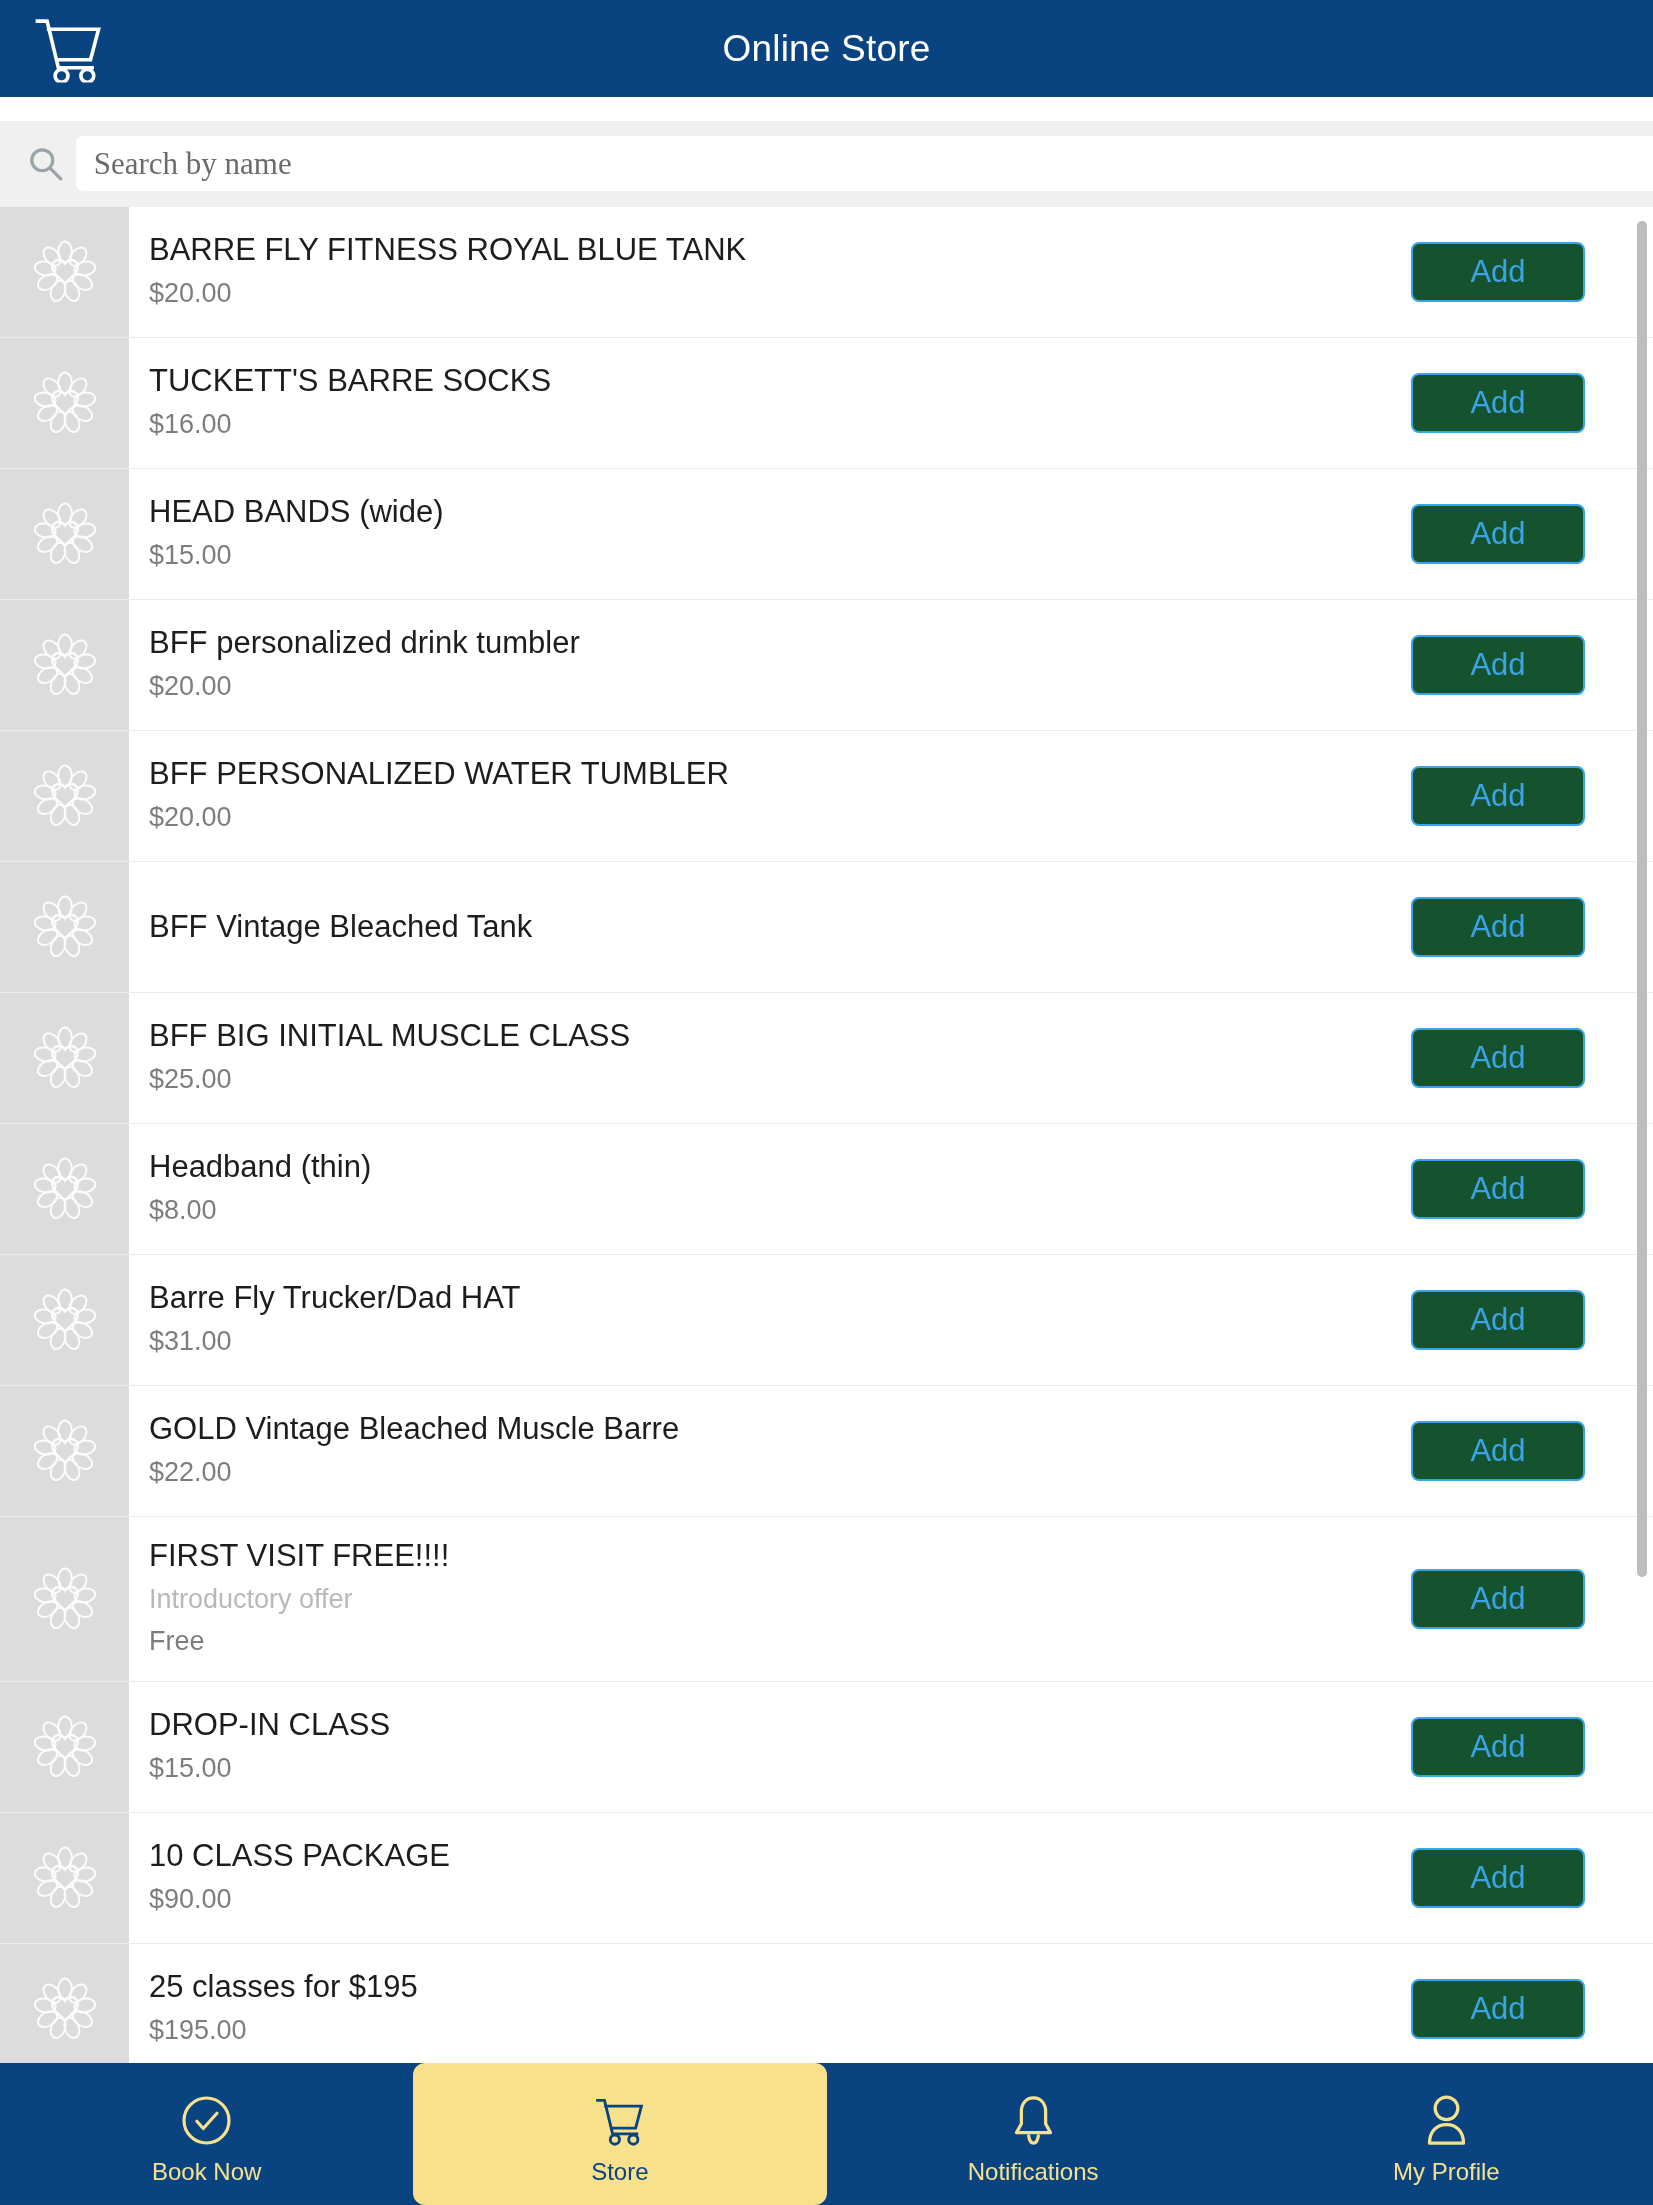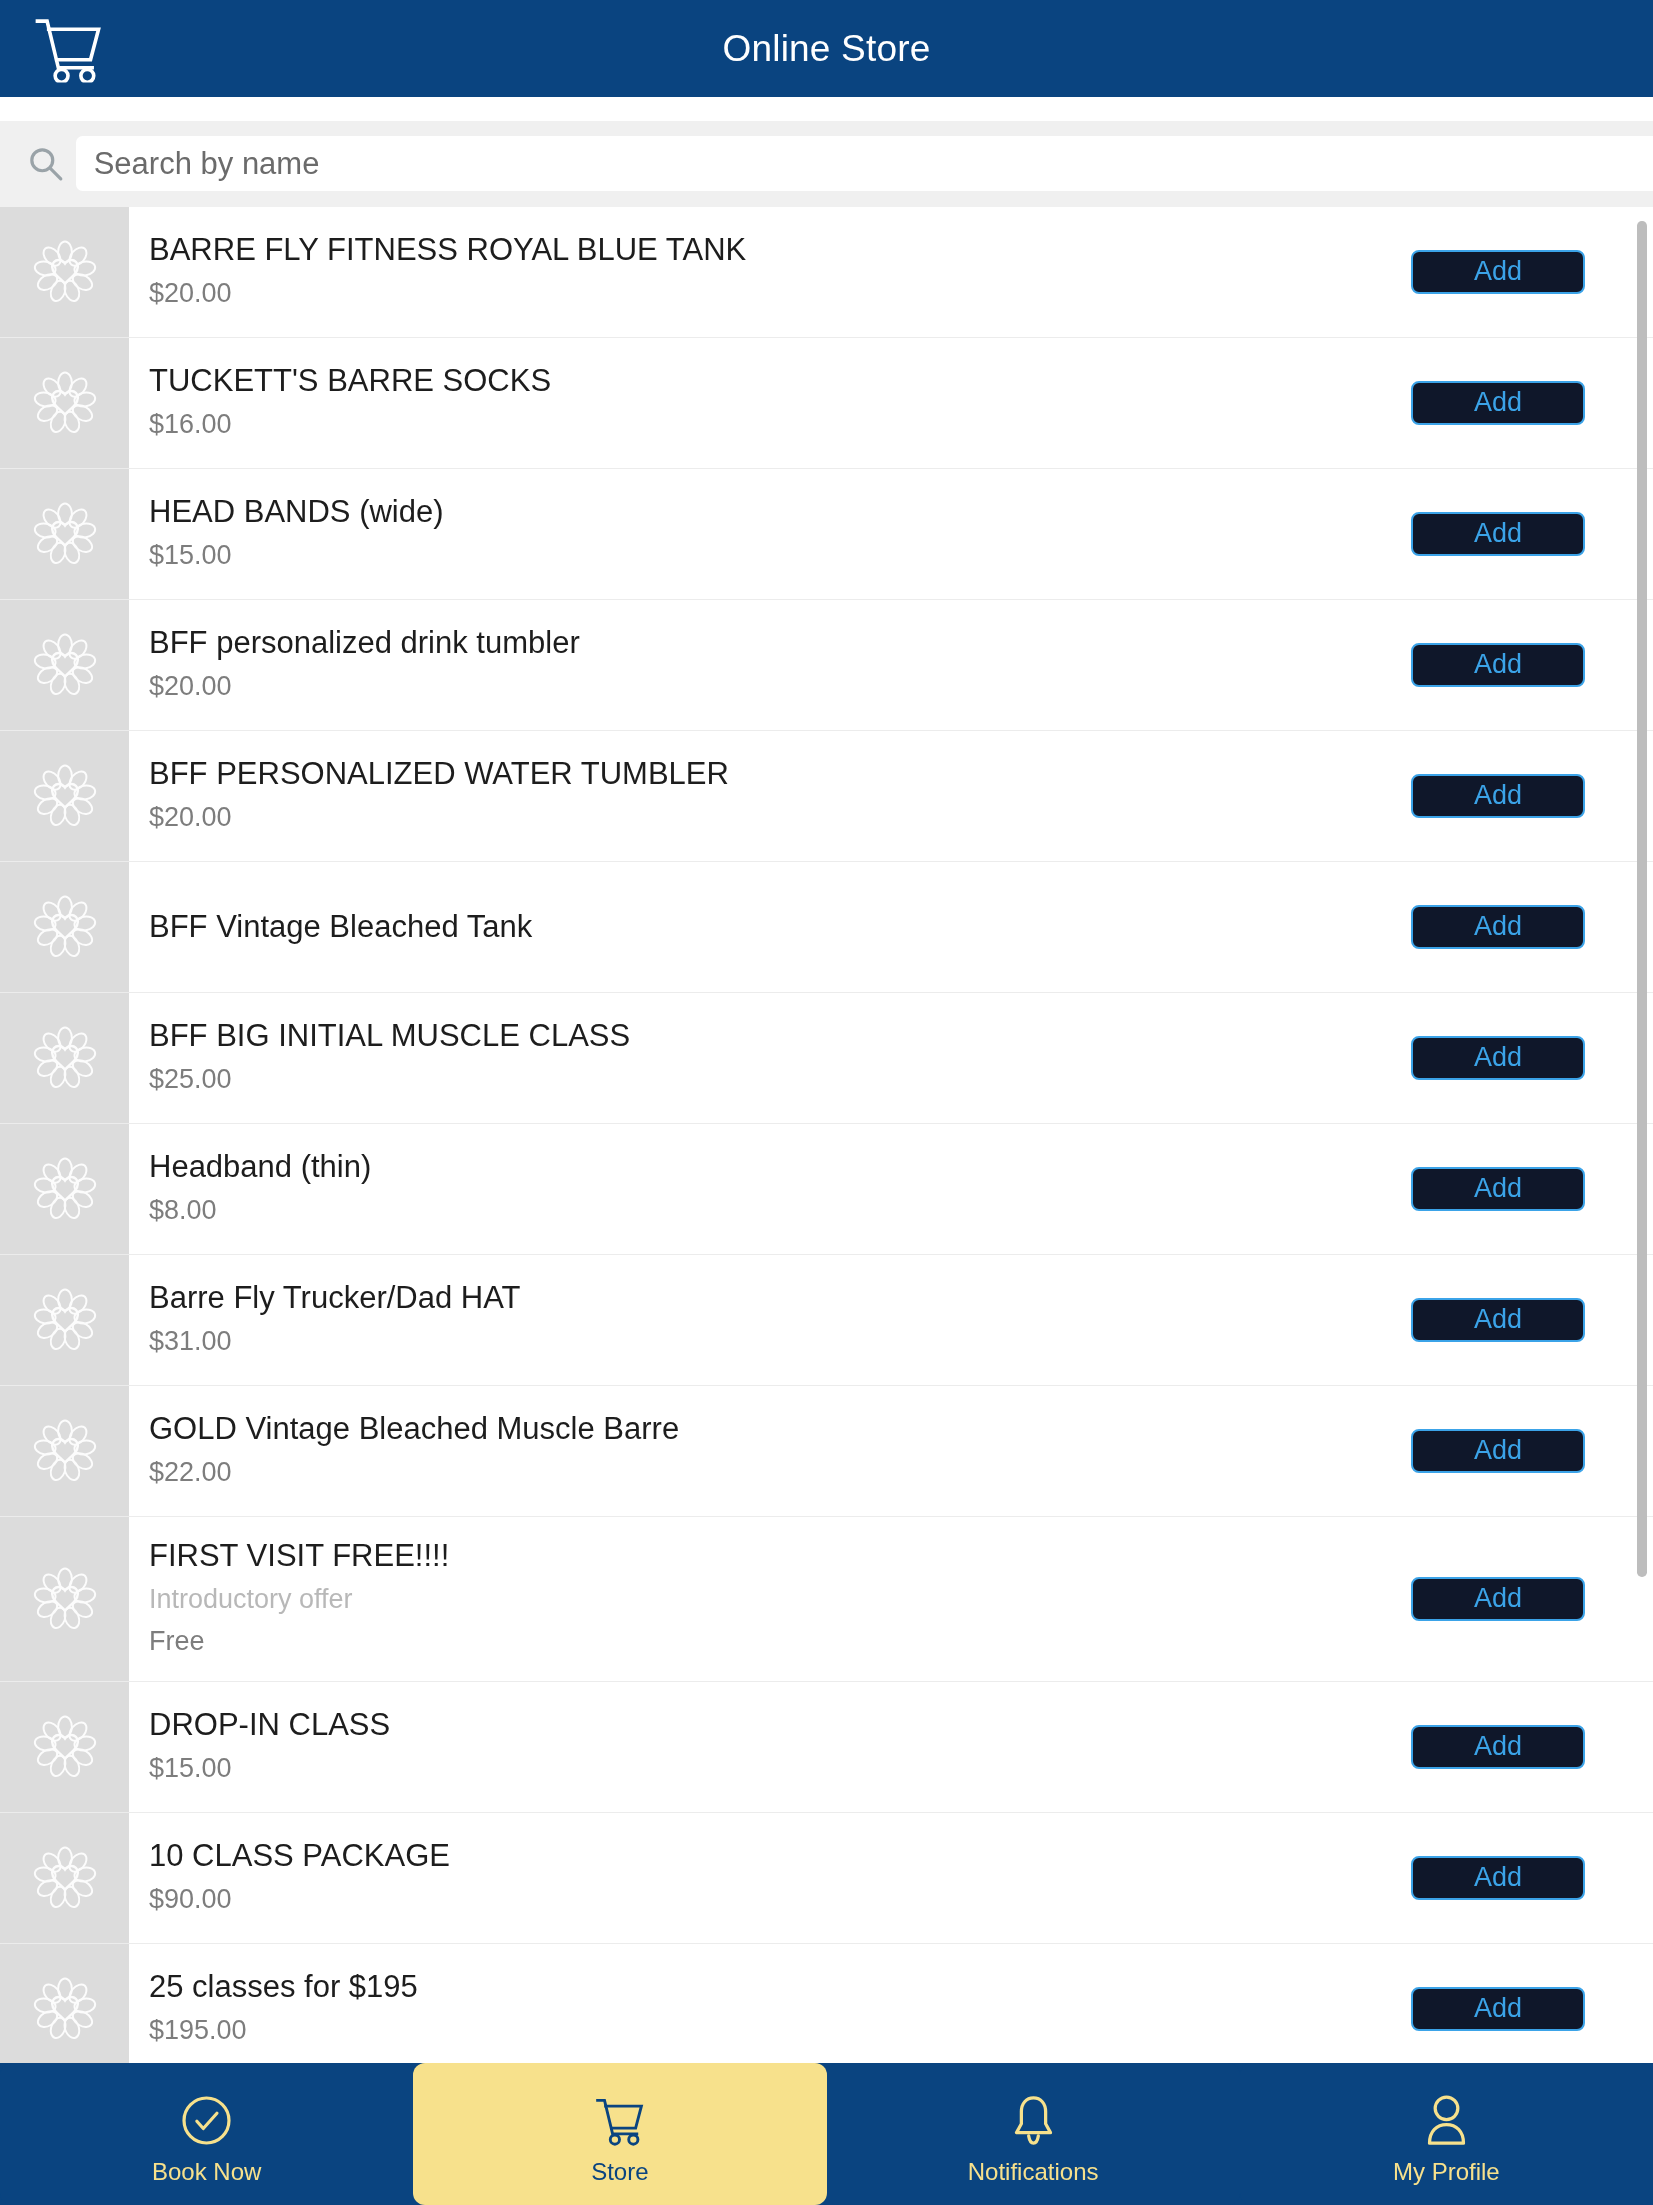--- a/index.html
+++ b/index.html
@@ -80,21 +80,21 @@
     border-radius: 6.5px 0 0 6.5px;
     display: flex;
     align-items: center;
     padding-left: 18px;
   }
   .search-field input {
     width: 100%;
     border: 0;
     outline: 0;
     background: transparent;
-    font-family: Liberation Sans, sans-serif;
+    font-family: Liberation Serif, serif;
     font-size: 31px;
     color: #a16207;
   }
   .search-field input::placeholder { color: #6b6b6b; opacity: 1; }
 
   
   .list-wrap {
     position: relative;
     flex: 1 1 auto;
     background: #f0f0f0;
@@ -152,27 +152,27 @@
 
   .row-action {
     flex: 0 0 242px;
     display: flex;
     align-items: center;
     justify-content: flex-start;
     padding-right: 18px;
   }
   .add-btn {
     width: 174px;
-    height: 44px;
+    height: 60px;
     border: 2.4px solid #3ba3e8;
     border-radius: 8px;
-    background: #0f172a;
+    background: #14532d;
     color: #3ba3e8;
     font-family: "Liberation Sans", sans-serif;
-    font-size: 27px;
+    font-size: 31px;
     line-height: 1;
     cursor: pointer;
     display: flex;
     align-items: center;
     justify-content: center;
   }
 
   
   .scrollbar-track {
     position: absolute;

